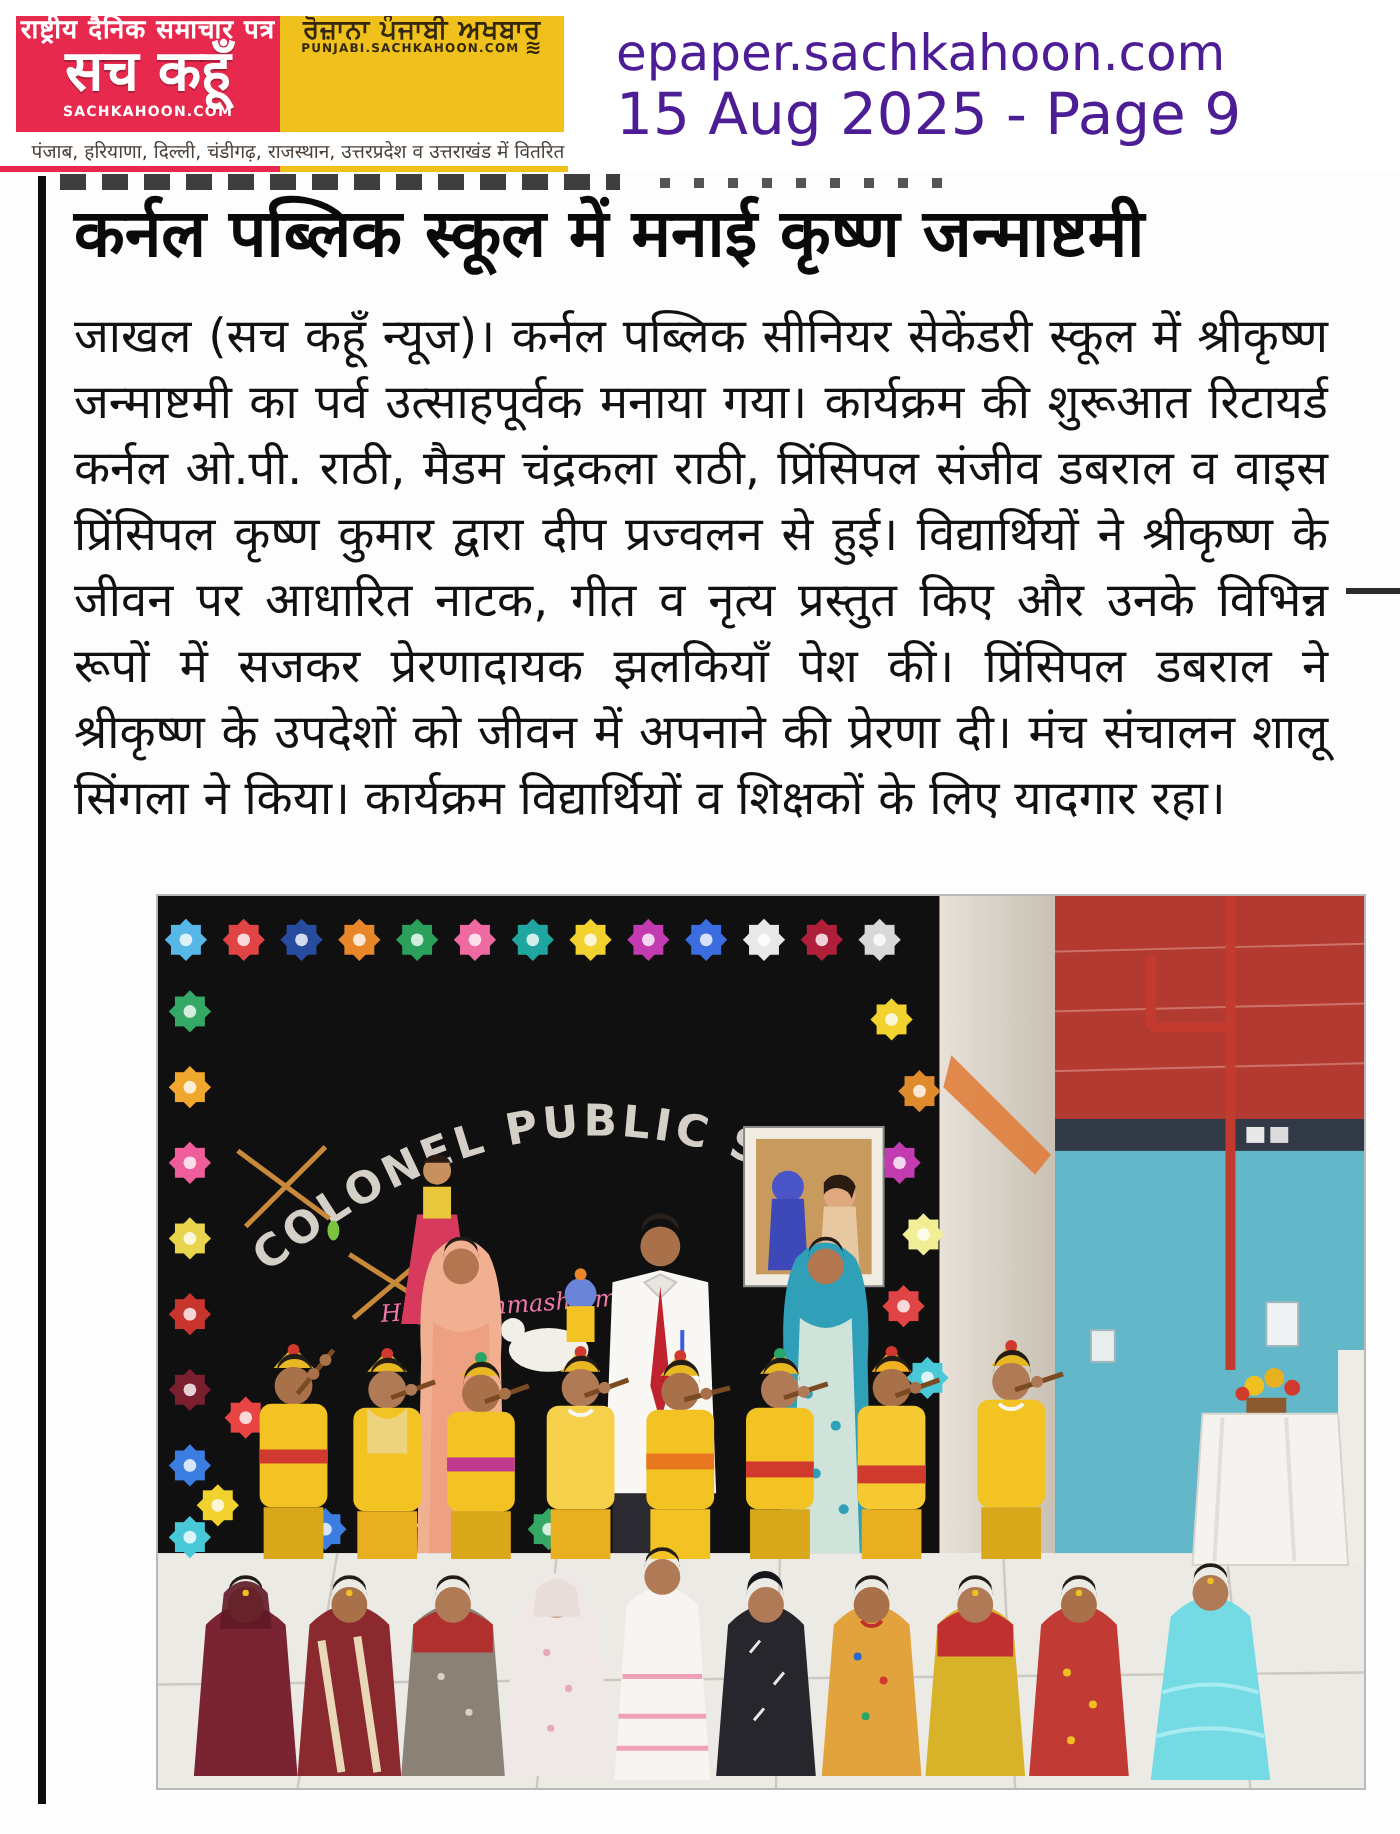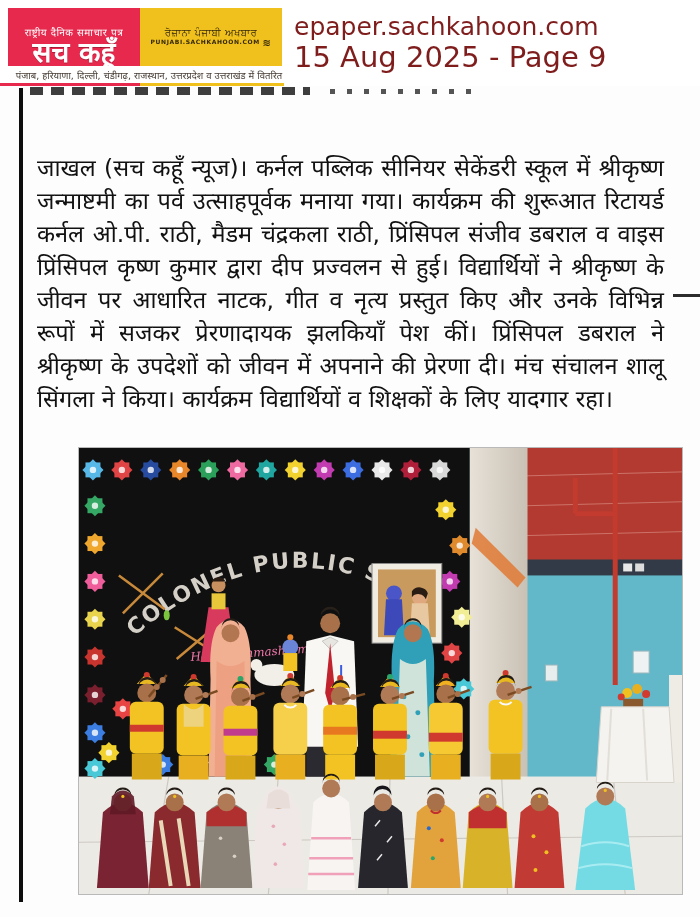--- a/index.html
+++ b/index.html
@@ -4,27 +4,27 @@
 <style>
   html,body{margin:0;padding:0;}
   body{background:#ffffff;font-family:"DejaVu Sans","Liberation Sans",sans-serif;}
   .page{position:relative;width:700px;height:917px;background:#fdfdfd;overflow:hidden;}
 
   
   .masthead{position:absolute;left:0;top:0;width:700px;height:86px;background:#fff;}
   .logo{position:absolute;top:8px;height:58px;box-sizing:border-box;text-align:center;overflow:hidden;}
   .logo-red{left:8px;width:132px;background:#e8294e;color:#fff;}
   .logo-yellow{left:140px;width:142px;background:#f0c01c;color:#33270c;}
-  .logo .l-top{font-size:10px;line-height:9px;margin-top:20px;letter-spacing:.5px;font-weight:400;white-space:nowrap;}
+  .logo .l-top{font-size:13px;line-height:9px;margin-top:3px;letter-spacing:.5px;font-weight:700;white-space:nowrap;}
   .logo .l-main{font-size:28px;line-height:32px;font-weight:700;white-space:nowrap;}
   .logo-red .l-main{text-shadow:0 1px 0 rgba(0,0,0,.25);}
   .logo .l-bot{font-size:7px;line-height:9px;font-weight:700;letter-spacing:.6px;white-space:nowrap;}
   .logo-yellow .l-bot{font-size:6px;}
   .wave{font-size:10px;font-weight:700;vertical-align:middle;}
-  .head-meta{position:absolute;left:294px;top:12px;color:#7f1d1d;}
+  .head-meta{position:absolute;left:308px;top:12px;color:#4c1d95;}
   .head-meta .url{font-size:25px;line-height:30px;}
   .head-meta .datepage{font-size:29px;line-height:30px;}
   .coverage{position:absolute;left:12px;top:69px;width:274px;text-align:center;font-size:9.5px;color:#4a4038;white-space:nowrap;overflow:hidden;}
   .brandline{position:absolute;top:83px;height:3px;}
   .brandline.red{left:0;width:140px;background:#e8294e;}
   .brandline.yellow{left:140px;width:144px;background:#f0c01c;}
 
   
   .clip-strip{position:absolute;left:30px;top:87px;width:280px;height:8px;opacity:.85;
     background:repeating-linear-gradient(90deg,#1c1c1c 0 13px,transparent 13px 21px);}
@@ -67,20 +67,21 @@
     <div class="coverage">पंजाब, हरियाणा, दिल्ली, चंडीगढ़, राजस्थान, उत्तरप्रदेश व उत्तराखंड में वितरित</div>
     <div class="brandline red"></div>
     <div class="brandline yellow"></div>
   </header>
 
   <div class="clip-strip"></div>
   <div class="clip-dots"></div>
 
   <div class="left-rule"></div>
 
+  <h1 class="headline">कर्नल पब्लिक स्कूल में मनाई कृष्ण जन्माष्टमी</h1>
 
   <p class="bodycopy"><b>जाखल (सच कहूँ न्यूज)।</b><span> कर्नल पब्लिक सीनियर सेकेंडरी स्कूल में श्रीकृष्ण जन्माष्टमी का पर्व उत्साहपूर्वक मनाया गया। कार्यक्रम की शुरूआत रिटायर्ड कर्नल ओ.पी. राठी, मैडम चंद्रकला राठी, प्रिंसिपल संजीव डबराल व वाइस प्रिंसिपल कृष्ण कुमार द्वारा दीप प्रज्वलन से हुई। विद्यार्थियों ने श्रीकृष्ण के जीवन पर आधारित नाटक, गीत व नृत्य प्रस्तुत किए और उनके विभिन्न रूपों में सजकर प्रेरणादायक झलकियाँ पेश कीं। प्रिंसिपल डबराल ने श्रीकृष्ण के उपदेशों को जीवन में अपनाने की प्रेरणा दी। मंच संचालन शालू सिंगला ने किया। कार्यक्रम विद्यार्थियों व शिक्षकों के लिए यादगार रहा।</span></p>
 
   <div class="col-dash"></div>
 
   <figure class="photo">
     <svg viewBox="0 0 605 448" preserveAspectRatio="none">
       <defs>
         <g id="rose">
           <rect x="-7.5" y="-7.5" width="15" height="15"></rect>

